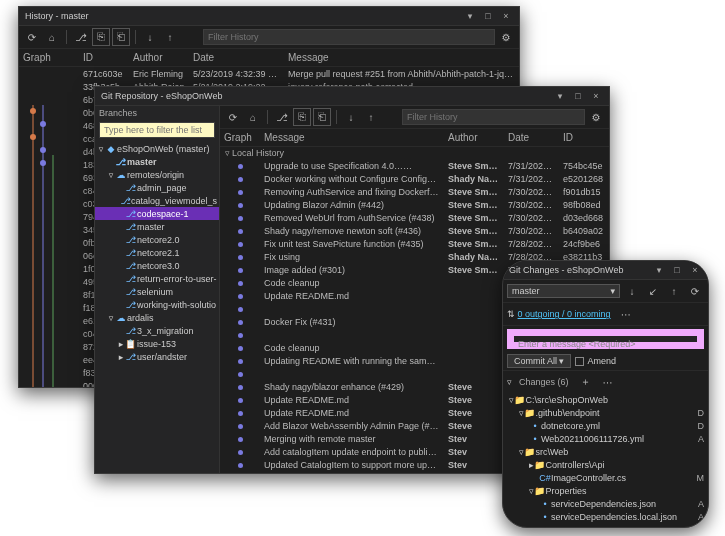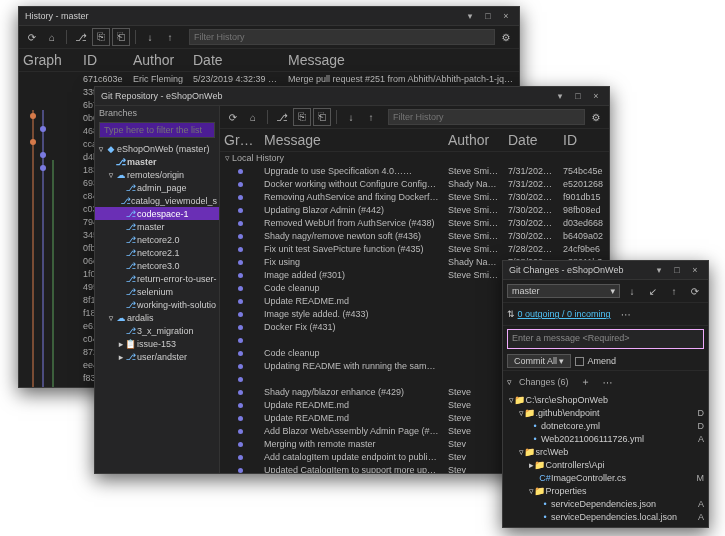--- a/index.html
+++ b/index.html
@@ -53,23 +53,23 @@
 .tbtn.box { border: 1px solid #555; }
 .sep { width: 1px; height: 14px; background: #444; margin: 0 3px; }
 .filter {
   flex: 1 0 90px;
   height: 16px;
   background: #333;
   border: 1px solid #3f3f3f;
   color: #999;
   font-size: 9px;
   padding: 0 4px;
-  margin-left: 6px;
-}
-.grid-head { display: flex; padding: 2px 0; color: #aaa; font-size: 14px; border-bottom: 1px solid #2a2a2a; }
+  margin-left: 20px;
+}
+.grid-head { display: flex; padding: 2px 0; color: #aaa; font-size: 10px; border-bottom: 1px solid #2a2a2a; }
 .grid-head > div, .row > div { padding: 1px 4px; white-space: nowrap; overflow: hidden; text-overflow: ellipsis; }
 .rows { flex: 1; overflow: hidden; }
 .row { display: flex; color: #bbb; font-size: 9px; height: 13px; align-items: center; }
 
 
 .p1 .c-graph { width: 60px; }
 .p1 .c-id { width: 50px; }
 .p1 .c-auth { width: 60px; }
 .p1 .c-date { width: 95px; }
 .p1 .c-msg { flex: 1; }
@@ -79,39 +79,39 @@
 .tree {
   width: 125px;
   background: #252526;
   border-right: 1px solid #333;
   display: flex; flex-direction: column;
   overflow: hidden;
 }
 .tree-head { padding: 2px 4px; color: #aaa; }
 .tree-filter {
   height: 16px; margin: 2px 4px;
-  background: #4c1d95; border: 1px solid #3f3f3f;
+  background: #fef9c3; border: 1px solid #3f3f3f;
   color: #888; font-size: 9px; padding: 0 4px;
 }
 .tree-body { flex: 1; overflow: hidden; padding: 2px 0; }
 .ti { display: flex; align-items: center; height: 13px; padding: 0 2px; cursor: pointer; white-space: nowrap; overflow: hidden; }
 .ti .tw { display: inline-block; width: 8px; text-align: center; }
 .ti .ic { display: inline-block; width: 12px; text-align: center; color: #75beff; }
 .ti.sel { background: #6a2fb5; color: #fff; }
 .ti.bold { font-weight: bold; }
 
 .p2-main { flex: 1; display: flex; flex-direction: column; min-width: 0; }
 .p2 .grid-head .c-graph { width: 40px; }
 .p2 .grid-head .c-msg { flex: 1; }
 .p2 .grid-head .c-auth { width: 60px; }
 .p2 .grid-head .c-date { width: 55px; }
 .p2 .grid-head .c-id { width: 50px; }
 .p2 .row .c-graph { width: 40px; display: flex; justify-content: center; }
 .p2 .row .c-msg { flex: 1; }
-.p2 .row .c-auth { width: 60px; }
+.p2 .row .c-auth { width: 60px; font-weight: bold; }
 .p2 .row .c-date { width: 55px; }
 .p2 .row .c-id { width: 50px; }
 .sect { padding: 1px 5px; color: #aaa; font-size: 9px; }
 .tag {
   display: inline-block;
   background: #d25252;
   color: #fff;
   padding: 0 4px;
   font-size: 8px;
   border-radius: 2px;
@@ -120,25 +120,25 @@
 .dot::before {
   content: '';
   display: inline-block;
   width: 5px; height: 5px;
   border-radius: 50%;
   background: #7a7ae0;
   margin: 0 2px;
 }
 
 
-.p3 { font-size: 9px; }
+.p3 { font-size: 9px; border-radius: 25px; }
 .p3 .sub { display: flex; align-items: center; padding: 2px 4px; gap: 3px; border-bottom: 1px solid #2a2a2a; }
 .branchbox { flex: 1; background: #333; border: 1px solid #555; padding: 1px 4px; }
 .link { color: #4fc3f7; text-decoration: underline; }
-.msgbox { margin: 3px 4px; background: #252526; border: 1px solid #f0abfc; padding: 3px 4px; color: #888; min-height: 20px; }
+.msgbox { margin: 3px 4px; background: #252526; border: 7px solid #f0abfc; padding: 3px 4px; color: #888; min-height: 20px; }
 .commit-row { display: flex; align-items: center; gap: 4px; padding: 2px 4px; border-bottom: 1px solid #2a2a2a; }
 .commit-btn { background: #333; border: 1px solid #555; padding: 1px 6px; color: #ccc; display: inline-flex; gap: 2px; }
 .checkbox { width: 9px; height: 9px; border: 1px solid #888; display: inline-block; }
 .hdr { padding: 2px 4px; display: flex; align-items: center; gap: 4px; }
 .hdr .tw { width: 8px; }
 .hdr .cnt { color: #aaa; }
 .filetree { padding: 0 2px; }
 .fi { display: flex; align-items: center; height: 13px; white-space: nowrap; overflow: hidden; }
 .fi .st { width: 10px; text-align: right; color: #aaa; margin-left: auto; padding-right: 2px; }
 .fi .ic { width: 12px; text-align: center; color: #d7ba7d; }
@@ -585,21 +585,20 @@
             </div>
             <div class="c-msg">Update README.md</div>
             <div class="c-auth"></div>
             <div class="c-date"></div>
             <div class="c-id"></div>
           </div>
           <div class="row">
             <div class="c-graph">
               <span class="dot"></span>
             </div>
-            <div class="c-msg">Image style added. (#433)</div>
             <div class="c-auth"></div>
             <div class="c-date"></div>
             <div class="c-id"></div>
           </div>
           <div class="row">
             <div class="c-graph">
               <span class="dot"></span>
             </div>
             <div class="c-msg">Docker Fix (#431)</div>
             <div class="c-auth"></div>

